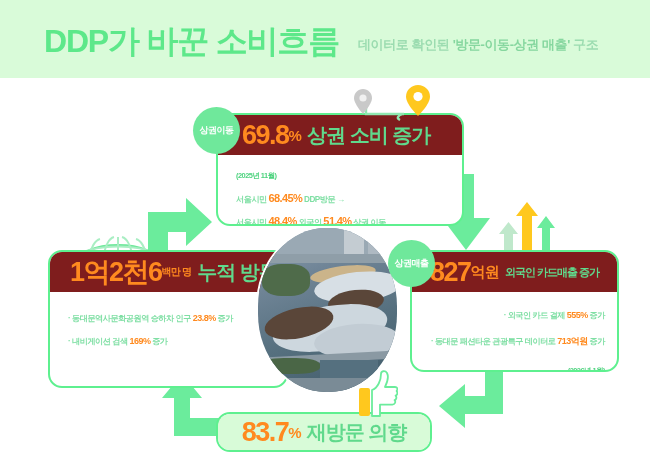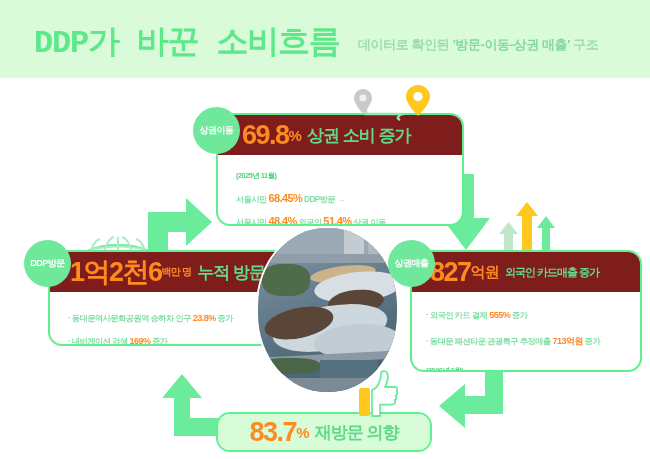--- a/index.html
+++ b/index.html
@@ -10,23 +10,23 @@
     overflow: hidden;
   }
   #page { position: relative; width: 650px; height: 459px; background:#ffffff; }
 
   
   .header {
     position: absolute; left:0; top:0; width:650px; height:78px;
     background:#d9fbd9;
   }
   .header-title {
-    position:absolute; left:34px; top:20px;
+    position:absolute; left:44px; top:20px;
     font-size:32px; font-weight:900; letter-spacing:-1.2px;
-    color:#5de88a; white-space:nowrap;font-family:Liberation Mono, monospace;
+    color:#5de88a; white-space:nowrap;
   }
   .header-sub {
     position:absolute; left:358px; top:36px;
     font-size:13px; font-weight:700; letter-spacing:-0.4px;
     color:#9bdcb0; white-space:nowrap;
   }
   .header-sub b { color:#86d79f; font-weight:900; }
 
   
   .card {
@@ -40,21 +40,21 @@
     background:#7f1d1d;
     display:flex; align-items:center;
     padding:0 10px 0 24px;
     white-space:nowrap;
   }
   .big-num {
     font-size:27px; font-weight:900; color:#ff8a1f; letter-spacing:-1.5px;
   }
   .big-unit { font-size:15px; font-weight:900; color:#ff8a1f; letter-spacing:-0.8px; }
   .head-label {
-    font-size:17px; font-weight:900; color:#60d98c; letter-spacing:-1px; margin-left:6px;
+    font-size:20px; font-weight:900; color:#60d98c; letter-spacing:-1px; margin-left:6px;
   }
   .card-body { padding:8px 12px 6px 18px; }
   .line { white-space:nowrap; line-height:1.45; letter-spacing:-0.5px; }
   .sm-green { font-size:8.2px; font-weight:800; color:#7fdfa4; }
   .sm-date  { font-size:7.4px; font-weight:900; color:#4ed37f; }
   .sm-orange{ font-size:11px; font-weight:900; color:#ff8a1f; letter-spacing:-0.6px; }
   .sm-orange2{ font-size:9px; font-weight:900; color:#ff8a1f; letter-spacing:-0.5px; }
 
   
   .pill {
@@ -156,25 +156,21 @@
   <svg class="arrow" style="left:432px; top:172px;" width="70" height="84" viewBox="0 0 70 84">
     <path d="M2 2 L42 2 L42 46 L58 46 L34 78 L10 46 L26 46 L26 20 L2 20 Z" fill="#6bec9c"></path>
   </svg>
 
   <svg class="bars" style="left:498px; top:200px;" width="62" height="60" viewBox="0 0 62 60">
     <path d="M6 60 L6 34 L1 34 L10.5 22 L20 34 L15 34 L15 60 Z" fill="#bfe8cb"></path>
     <path d="M24 60 L24 16 L18 16 L29 2 L40 16 L34 16 L34 60 Z" fill="#ffc81e"></path>
     <path d="M44 60 L44 28 L39 28 L48 16 L57 28 L52 28 L52 60 Z" fill="#6bec9c"></path>
   </svg>
 
-  <div class="pill" style="left:24px; top:240px;">
-    <span>DDP</span>
-    <span>방문</span>
-  </div>
-  <div class="card" style="left:48px; top:250px; width:240px; height:96px; z-index:10;">
+  <div class="card" style="left:48px; top:250px; width:240px; height:138px; z-index:10;">
     <div class="card-head" style="height:40px; padding-left:20px;">
       <span class="big-num">1억2천6</span>
       <span class="big-unit" style="font-size:10px;">백만 명</span>
       <span class="head-label">누적 방문</span>
     </div>
     <div class="card-body" style="padding-top:12px;">
       <div class="line" style="">
         <span class="sm-green">· 동대문역사문화공원역 승하차 인구 </span><span class="sm-orange2">23.8%</span><span class="sm-green"> 증가</span>
       </div>
       <div class="line" style="margin-bottom:7px;">
@@ -205,32 +201,32 @@
 
   <svg class="thumb" style="left:358px; top:370px;" width="40" height="48" viewBox="0 0 40 48">
     <rect x="1" y="18" width="11" height="28" rx="2" fill="#ffc81e"></rect>
     <path d="M14 46 L14 20 C20 18 23 10 23 4 C23 1 27 0 29 3 C31 7 29 13 27 17 L37 17 C39.5 17 40 19 38.6 21 C40 22.6 39.4 25 37.6 25.6 C39 27.2 38.4 29.6 36.6 30.2 C38 31.8 37 34.6 34.4 34.6 L22 34.6 L22 46 Z" fill="#ffffff" stroke="#6bec9c" stroke-width="1.8" stroke-linejoin="round"></path>
   </svg>
 
   <div class="pill" style="left:388px; top:240px;">
     <span>상권</span>
     <span>매출</span>
   </div>
-  <div class="card" style="left:410px; top:250px; width:232px; height:122px; z-index:10;">
+  <div class="card" style="left:410px; top:250px; width:209px; height:122px; z-index:10;text-align:right;">
     <div class="card-head" style="height:40px; padding-left:18px;">
       <span class="big-num">827</span>
       <span class="big-unit">억원</span>
       <span class="head-label" style="font-size:11px;">외국인 카드매출 증가</span>
     </div>
     <div class="card-body" style="padding-top:9px; padding-left:14px;">
       <div class="line" style="margin-bottom:3px;">
         <span class="sm-green">· 외국인 카드 결제 </span><span class="sm-orange2">555%</span><span class="sm-green"> 증가</span>
       </div>
       <div class="line" style="margin-bottom:6px;">
-        <span class="sm-green">· 동대문 패션타운 관광특구 추정매출 </span><span class="sm-orange2">713억원</span><span class="sm-green"> 증가</span>
+        <span class="sm-green">· 동대문 패션타운 관광특구 데이터로 </span><span class="sm-orange2">713억원</span><span class="sm-green"> 증가</span>
       </div>
       <div class="line" style="margin-bottom:2px;">
         <span class="sm-date">(2026년 1월)</span>
       </div>
 
     </div>
   </div>
 
   <svg class="arrow" style="left:158px; top:372px;" width="72" height="64" viewBox="0 0 72 64">
     <path d="M16 64 L16 26 L4 26 L24 2 L44 26 L32 26 L32 46 L70 46 L70 64 Z" fill="#6bec9c"></path>

